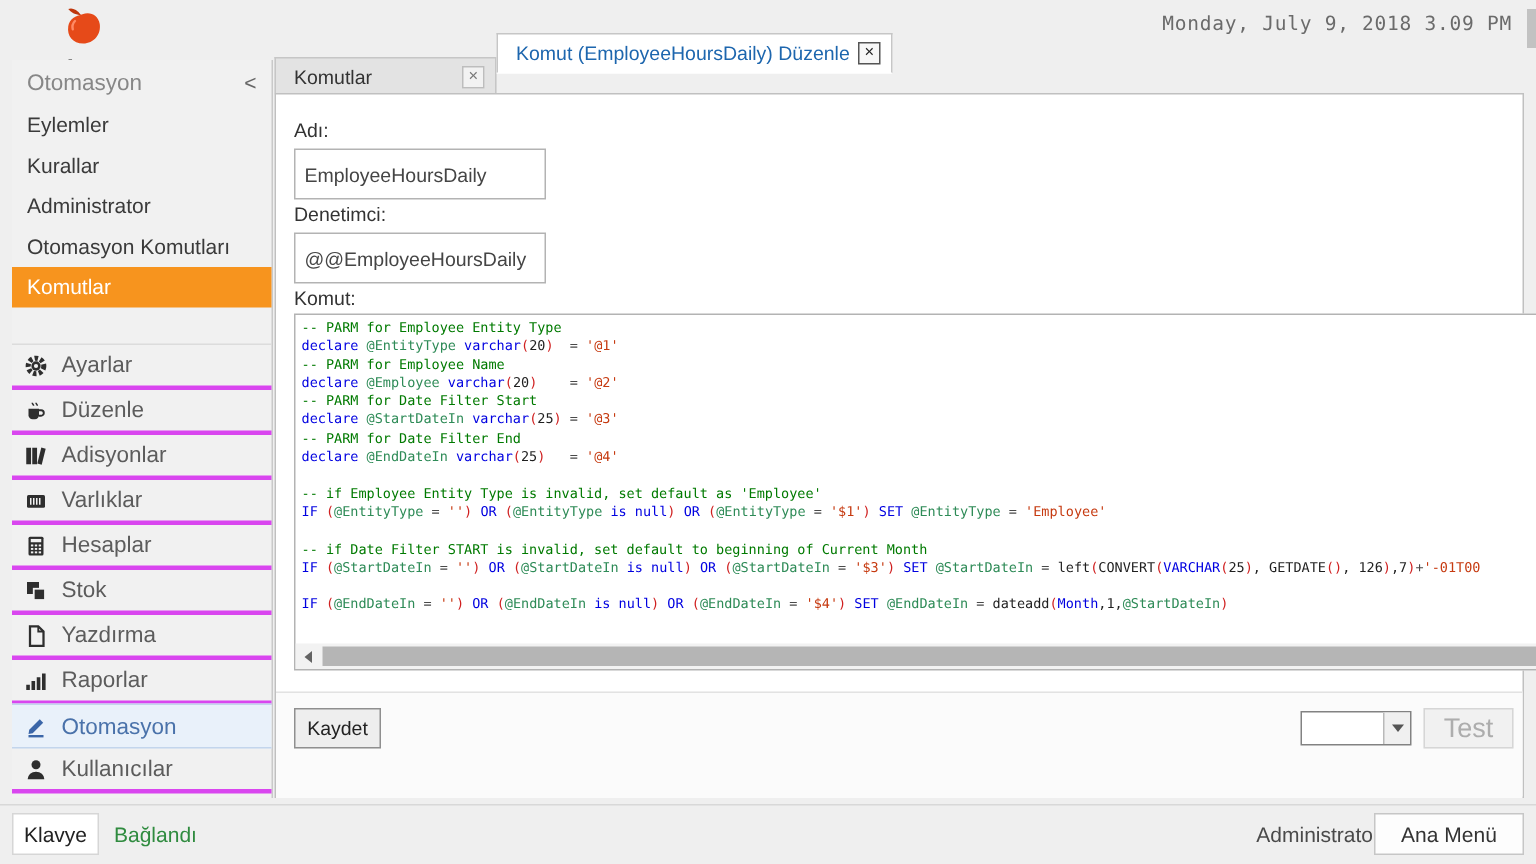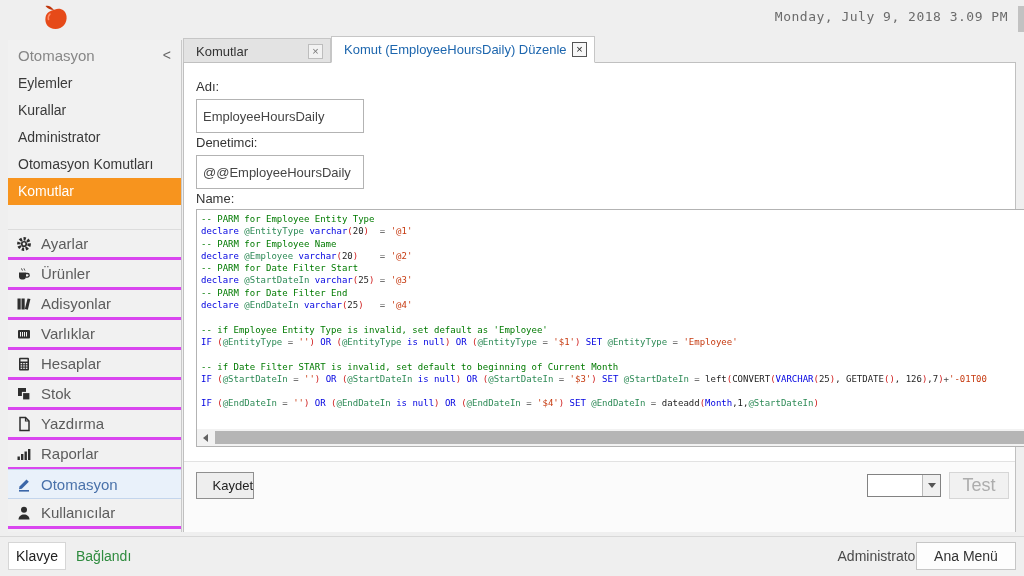--- a/index.html
+++ b/index.html
@@ -31,21 +31,21 @@
   .app-footer { position:absolute; left:0; top:536px; width:1024px; height:40px; border-top:1px solid #d8d8d8; background:#efefef; }
   .kb-btn { position:absolute; left:8px; top:5px; width:58px; height:28px; background:#fff; border:1px solid #d6d6d6; font-size:14px; color:#222; text-align:center; line-height:26px; }
   .conn { position:absolute; left:76px; top:11px; font-size:14px; color:#2f8b3f; }
   .admin { position:absolute; right:104px; top:11px; font-size:14px; color:#4a4a4a; }
   .mainmenu-btn { position:absolute; right:8px; top:5px; width:100px; height:28px; background:#fdfdfd; border:1px solid #c6c6c6; font-size:14px; color:#333; text-align:center; line-height:26px; }
 
   
   .tab { position:absolute; display:flex; align-items:center; }
   .tab-1 { left:183px; top:38px; width:148px; height:25px; background:#e3e3e3; border:1px solid #c6c6c6; border-bottom:none; }
   .tab-1 .tab-label { font-size:13px; color:#333; padding-left:12px; flex:1; }
-  .tab-2 { left:331px; top:36px; width:264px; height:27px; background:#fff; border:1px solid #c6c6c6; border-bottom:1px solid #fff; z-index:3; }
+  .tab-2 { left:331px; top:22px; width:264px; height:27px; background:#fff; border:1px solid #c6c6c6; border-bottom:1px solid #fff; z-index:3; }
   .tab-2 .tab-label { font-size:13px; color:#1d66ae; padding-left:12px; flex:1; white-space:nowrap; }
   .tab-close { width:15px; height:15px; margin-right:7px; background:#f2f2f2; border:1px solid #bdbdbd; font-size:11px; line-height:13px; text-align:center; color:#777; }
   .tab-2 .tab-close { border:1px solid #555; color:#222; background:#f7f7f7; }
 
   
   .panel { position:absolute; left:183px; top:62px; width:833px; height:470px; background:#fff; border:1px solid #c0c0c0; z-index:2; }
   .field-label { position:absolute; left:12px; font-size:13px; color:#333; }
   .text-input { position:absolute; left:12px; width:168px; height:23px; border:1px solid #b3b3b3; background:#fff; font-size:13px; color:#454545; padding:16px 6px; font-family:"Liberation Sans", sans-serif; }
   .lbl-name { top:16px; } .in-name { top:36px; }
   .lbl-handler { top:72px; } .in-handler { top:92px; }
@@ -63,21 +63,21 @@
   .sb-corner { position:absolute; right:0; bottom:0; width:17px; height:17px; background:#f2f2f2; }
   .v-thumb { position:absolute; left:2px; width:13px; top:18px; height:78px; background:#bdbdbd; }
   .h-thumb { position:absolute; top:2px; height:13px; left:18px; right:62px; background:#b5b5b5; }
   .arr { position:absolute; width:0; height:0; }
   .arr-up    { left:5px; top:6px;    border-left:4px solid transparent; border-right:4px solid transparent; border-bottom:5px solid #636363; }
   .arr-down  { left:5px; bottom:6px; border-left:4px solid transparent; border-right:4px solid transparent; border-top:5px solid #636363; }
   .arr-left  { left:6px; top:5px;    border-top:4px solid transparent; border-bottom:4px solid transparent; border-right:5px solid #636363; }
   .arr-right { right:6px; top:5px;   border-top:4px solid transparent; border-bottom:4px solid transparent; border-left:5px solid #636363; }
 
   .panel-footer { position:absolute; left:0; top:398px; width:831px; height:71px; background:#fbfbfb; border-top:1px solid #e2e2e2; }
-  .save-btn { position:absolute; left:12px; top:10px; width:58px; height:27px; background:#eee; border:1px solid #8f8f8f; font-size:13px; color:#222; text-align:right; line-height:25px; }
+  .save-btn { position:absolute; left:12px; top:10px; width:58px; height:27px; background:#eee; border:1px solid #8f8f8f; font-size:13px; color:#222; text-align:center; line-height:25px; }
   .test-select { position:absolute; left:683px; top:12px; width:74px; height:23px; background:#fff; border:1px solid #828282; }
   .sel-arrow-box { position:absolute; right:0; top:0; width:18px; height:21px; background:#f0f0f0; border-left:1px solid #b9b9b9; }
   .sel-arrow { position:absolute; left:5px; top:8px; width:0; height:0; border-left:4px solid transparent; border-right:4px solid transparent; border-top:5px solid #555; }
   .test-btn { position:absolute; left:765px; top:10px; width:60px; height:27px; background:#f1f1f1; border:1px solid #d6d6d6; font-size:18px; color:#adadad; text-align:center; line-height:25px; }
 </style>
 </head>
 <body>
 
 <div class="app-header">
   <div class="brand">
@@ -111,21 +111,21 @@
           <circle cx="8" cy="8" r="1.4" fill="#f1f1f1"></circle>
         </svg>
       <span class="mlabel">Ayarlar</span>
     </div>
     <div class="module-item">
       <svg viewBox="0 0 16 16">
           <path d="M3 6.5h7v4.3c0 1.5-1.2 2.7-2.7 2.7H5.7C4.2 13.5 3 12.3 3 10.8z" fill="#2e2e2e"></path>
           <path d="M10 7.5h1.4a1.8 1.8 0 0 1 0 3.6H10" fill="none" stroke="#2e2e2e" stroke-width="1.3"></path>
           <path d="M5.5 2.5c0 1 .9 1 .9 2M8 2.5c0 1 .9 1 .9 2" stroke="#2e2e2e" stroke-width="1" fill="none"></path>
         </svg>
-      <span class="mlabel">Ürünler</span>
+      <span class="mlabel">Düzenle</span>
     </div>
     <div class="module-item">
       <svg viewBox="0 0 16 16">
           <rect x="1.5" y="2.5" width="3.2" height="11" fill="#2e2e2e"></rect>
           <rect x="5.5" y="2.5" width="3.2" height="11" fill="#2e2e2e"></rect>
           <rect x="10.2" y="2.6" width="3" height="11" fill="#2e2e2e" transform="rotate(14 11.7 8)"></rect>
         </svg>
       <span class="mlabel">Adisyonlar</span>
     </div>
     <div class="module-item">
@@ -202,21 +202,21 @@
 <div class="tab tab-2">
   <span class="tab-label">Komut (EmployeeHoursDaily) Düzenle</span>
   <span class="tab-close">×</span>
 </div>
 
 <div class="panel">
   <div class="field-label lbl-name">Adı:</div>
   <input class="text-input in-name" value="EmployeeHoursDaily" style="">
   <div class="field-label lbl-handler">Denetimci:</div>
   <input class="text-input in-handler" value="@@EmployeeHoursDaily" style="">
-  <div class="field-label lbl-cmd">Name:</div>
+  <div class="field-label lbl-cmd">Komut:</div>
 
   <div class="code-box">
     <div class="code-content">
         <div class="code-line"><span class="tok-c">-- PARM for Employee Entity Type</span></div>
         <div class="code-line"><span class="tok-k">declare</span><span class="tok-p"> </span><span class="tok-v">@EntityType</span><span class="tok-p"> </span><span class="tok-k">varchar</span><span class="tok-r">(</span><span class="tok-p">20</span><span class="tok-r">)</span><span class="tok-g">  = </span><span class="tok-s">'@1'</span></div>
         <div class="code-line"><span class="tok-c">-- PARM for Employee Name</span></div>
         <div class="code-line"><span class="tok-k">declare</span><span class="tok-p"> </span><span class="tok-v">@Employee</span><span class="tok-p"> </span><span class="tok-k">varchar</span><span class="tok-r">(</span><span class="tok-p">20</span><span class="tok-r">)</span><span class="tok-g">    = </span><span class="tok-s">'@2'</span></div>
         <div class="code-line"><span class="tok-c">-- PARM for Date Filter Start</span></div>
         <div class="code-line"><span class="tok-k">declare</span><span class="tok-p"> </span><span class="tok-v">@StartDateIn</span><span class="tok-p"> </span><span class="tok-k">varchar</span><span class="tok-r">(</span><span class="tok-p">25</span><span class="tok-r">)</span><span class="tok-g"> = </span><span class="tok-s">'@3'</span></div>
         <div class="code-line"><span class="tok-c">-- PARM for Date Filter End</span></div>

